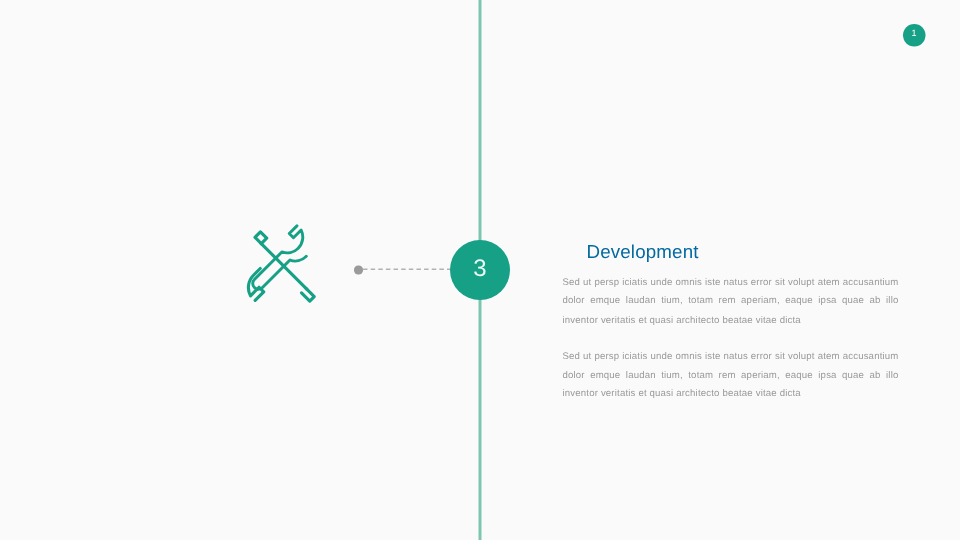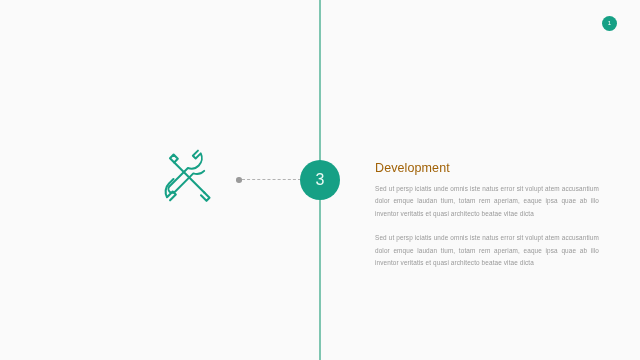--- a/index.html
+++ b/index.html
@@ -100,24 +100,24 @@
 
   
   .content {
     position: absolute;
     left: 375px;
     top: 162px;
     width: 224px;
   }
   .content-title {
     font-size: 12.5px;
-    color: #a16207;
+    color: #0369a1;
     font-weight: 400;
     letter-spacing: 0.1px;
-    margin: 0 0 7px 0;
+    margin: 0 0 7px 16px;
     line-height: 1.1;
   }
   .content-para {
     font-size: 6.4px;
     color: #999999;
     line-height: 1.95;
     text-align: justify;
     margin: 0;
     letter-spacing: 0.12px;
   }

